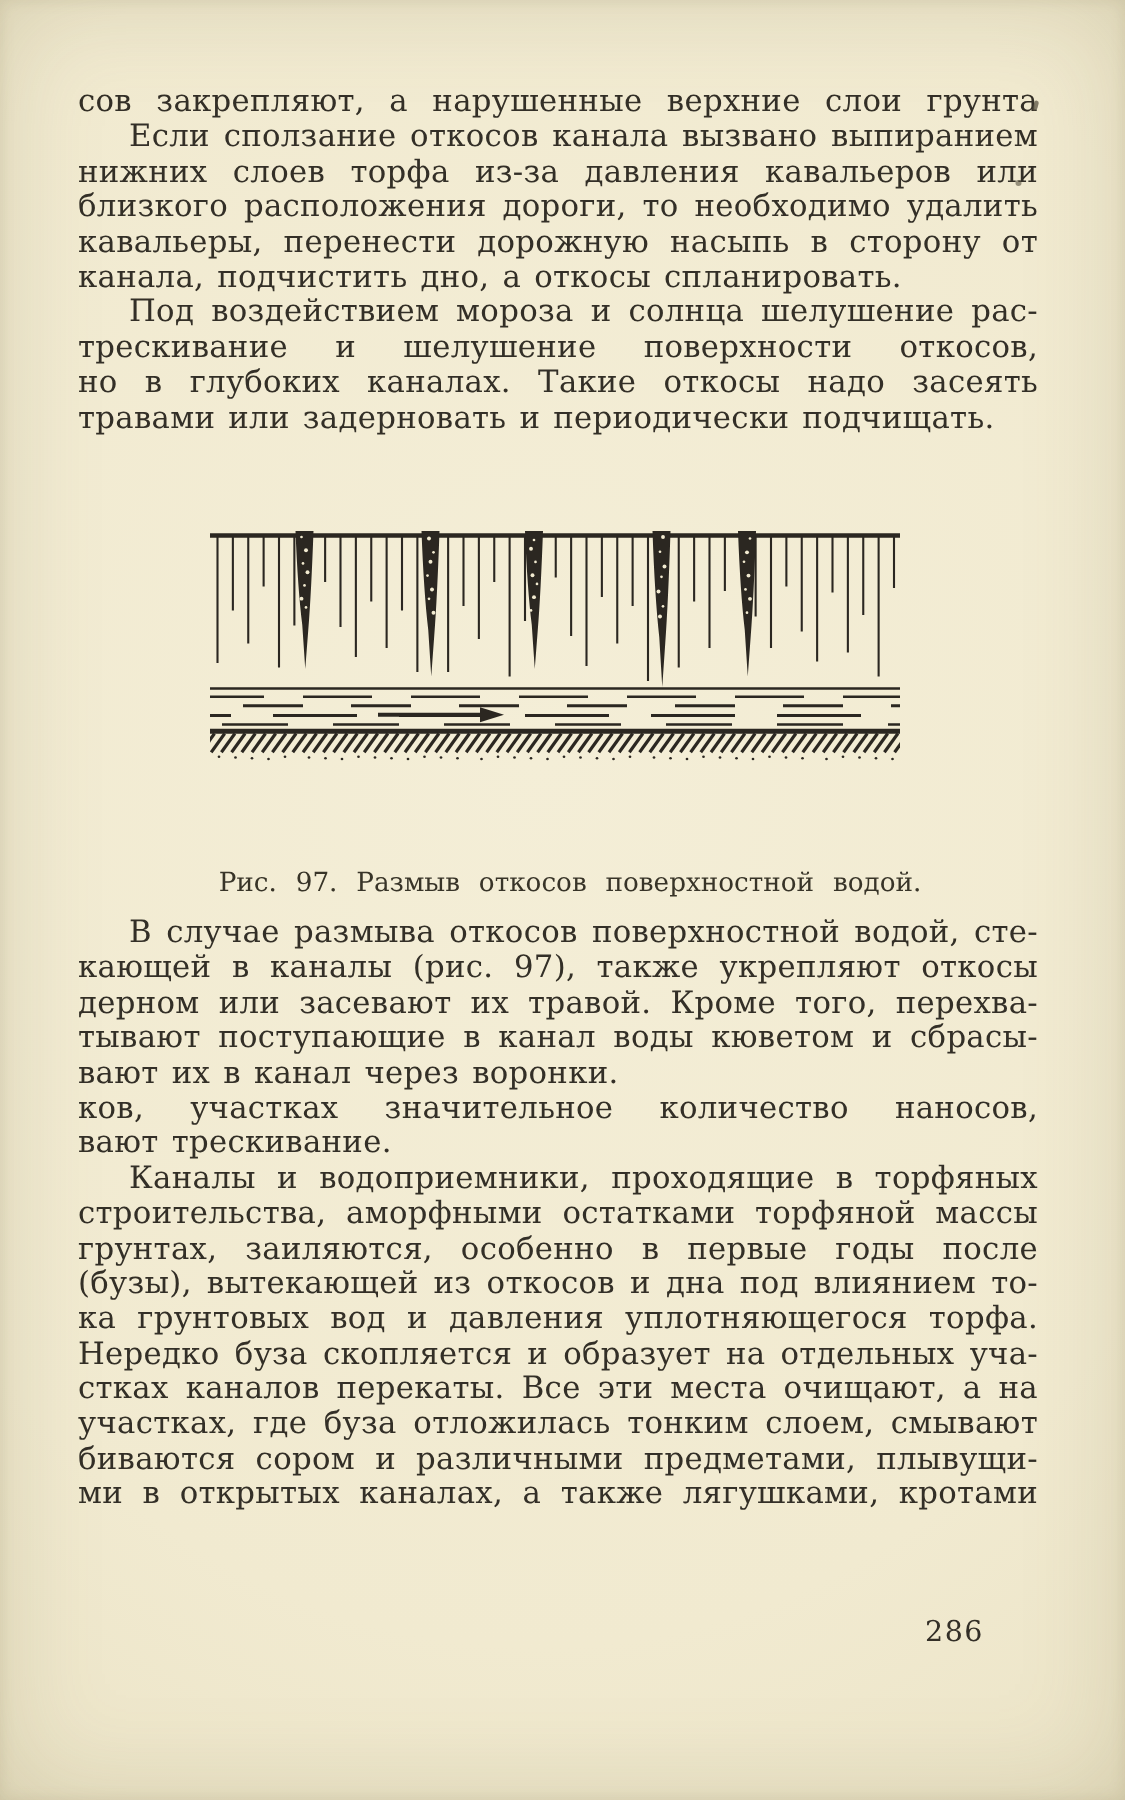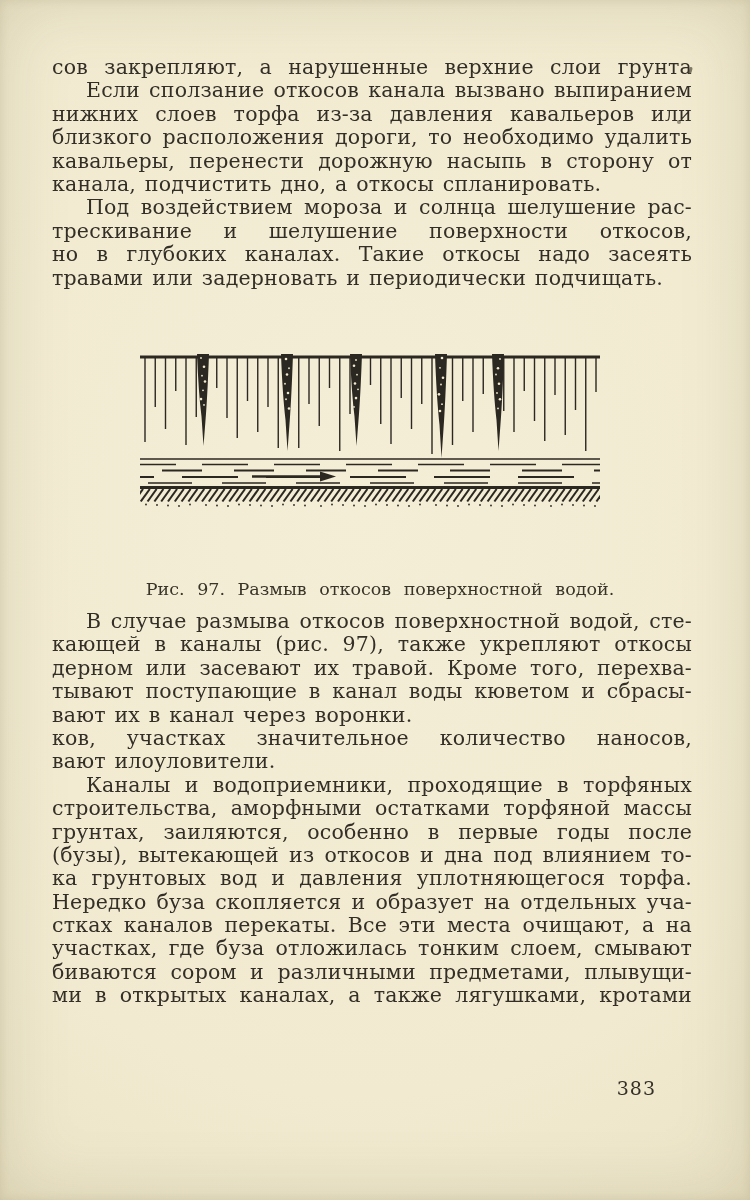--- a/index.html
+++ b/index.html
@@ -269,30 +269,30 @@
 
   <div class="caption">Рис. 97. Размыв откосов поверхностной водой.</div>
 
   <div class="textblock tb-bottom" id="text-bottom">
       <div class="line indent">В случае размыва откосов поверхностной водой, сте-</div>
       <div class="line">кающей в каналы (рис. 97), также укрепляют откосы</div>
       <div class="line">дерном или засевают их травой. Кроме того, перехва-</div>
       <div class="line">тывают поступающие в канал воды кюветом и сбрасы-</div>
       <div class="line last">вают их в канал через воронки.</div>
       <div class="line">ков, участках значительное количество наносов, устраи-</div>
-      <div class="line last">вают илоуловители.</div>
+      <div class="line last">вают трескивание.</div>
       <div class="line indent">Каналы и водоприемники, проходящие в торфяных</div>
       <div class="line">строительства, аморфными остатками торфяной массы</div>
       <div class="line">грунтах, заиляются, особенно в первые годы после</div>
       <div class="line">(бузы), вытекающей из откосов и дна под влиянием то-</div>
       <div class="line">ка грунтовых вод и давления уплотняющегося торфа.</div>
       <div class="line">Нередко буза скопляется и образует на отдельных уча-</div>
       <div class="line">стках каналов перекаты. Все эти места очищают, а на</div>
       <div class="line">участках, где буза отложилась тонким слоем, смывают</div>
       <div class="line">биваются сором и различными предметами, плывущи-</div>
       <div class="line">ми в открытых каналах, а также лягушками, кротами</div>
     </div>
 
-  <div class="page-number">383</div>
+  <div class="page-number">286</div>
 
   <div class="speck comma" style="left:689px;top:67px;"></div>
   <div class="speck dot" style="left:677px;top:120px;"></div>
 </div>
 
 </body></html>

